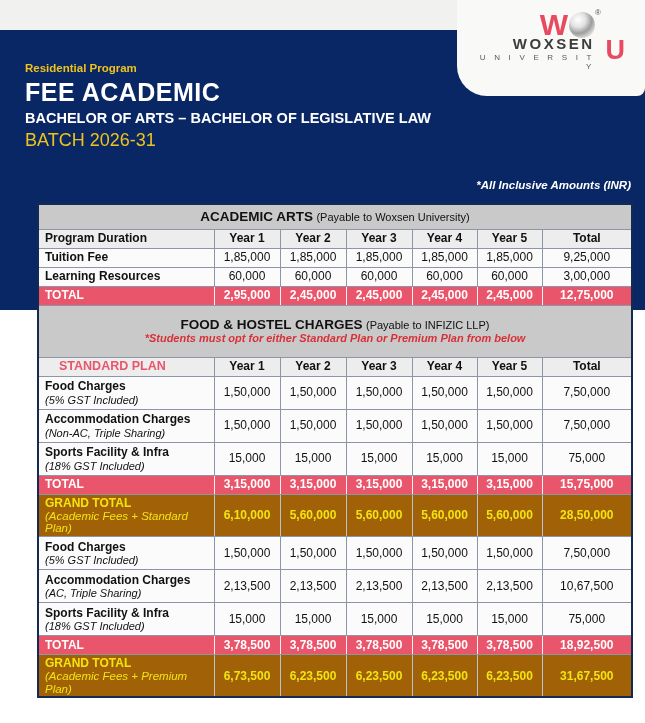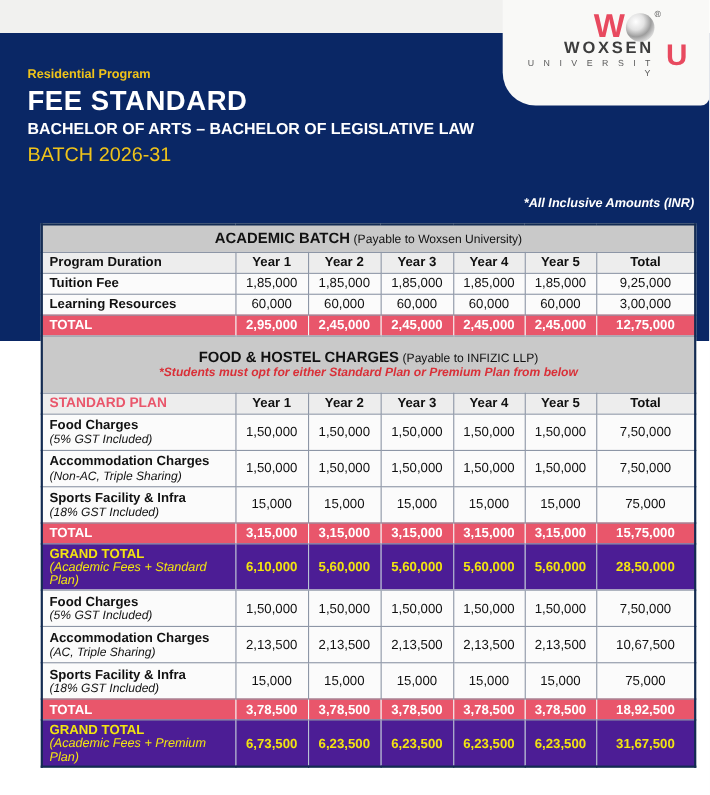--- a/index.html
+++ b/index.html
@@ -44,28 +44,28 @@
                   vertical-align:middle; padding:1px 3px; line-height:1.18; }
   td.lbl { text-align:left; padding-left:6px; font-weight:bold; }
   .sub { font-style:italic; font-weight:normal; font-size:11px; display:block; line-height:1.1; }
 
   tr.sec-head td { background:#c9c9c9; height:25px; }
   .sec-title { font-weight:bold; font-size:13.5px; }
   .sec-note { font-size:11px; }
   .red-note { display:block; color:#d93038; font-weight:bold; font-style:italic; font-size:11px; }
 
   tr.col-head td { background:#ededed; font-weight:bold; height:19px; }
-  td.plan-name { color:#e9566b; text-align:left; padding-left:6px; font-weight:bold; font-size:12.5px; }
+  td.plan-name { color:#e9566b; text-align:left; padding-left:20px; font-weight:bold; font-size:12.5px; }
 
   tr.row-1 td { height:19px; }
   tr.row-2 td { height:33px; }
 
   tr.total-row td { background:#e9566b; color:#ffffff; font-weight:bold; height:19px;
                     border-left:1px solid #f6f6f6; border-right:1px solid #f6f6f6; }
-  tr.grand-row td { background:#4c1d95; color:#f2e410; font-weight:bold; height:32px;
+  tr.grand-row td { background:#a16207; color:#f2e410; font-weight:bold; height:32px;
                     border-left:1px solid #b9c2d4; border-right:1px solid #b9c2d4; }
   tr.grand-row .sub { color:#f2e410; font-weight:normal; font-size:11.5px; }
 </style>
 </head>
 <body>
 
 <div class="page">
 
   <div class="topstrip"></div>
   <div class="navy-block"></div>
@@ -82,42 +82,42 @@
           <div class="brand-name">WOXSEN</div>
           <div class="brand-sub">U N I V E R S I T Y</div>
         </div>
         <span class="logo-u">U</span>
       </div>
     </div>
   </div>
 
   <div class="head-text">
     <div class="res-prog">Residential Program</div>
-    <div class="fee-title">FEE STANDARD</div>
+    <div class="fee-title">FEE ACADEMIC</div>
     <div class="fee-sub">BACHELOR OF ARTS – BACHELOR OF LEGISLATIVE LAW</div>
     <div class="batch">BATCH 2026-31</div>
   </div>
 
   <div class="inr-note">*All Inclusive Amounts (INR)</div>
 
   <table class="fee-table">
     <colgroup>
       <col style="width:176px">
         <col style="width:66px">
         <col style="width:66px">
         <col style="width:66px">
       <col style="width:65px">
         <col style="width:65px">
         <col style="width:90px">
     </colgroup>
 
     <tbody>
         <tr class="sec-head">
       <td colspan="7">
-        <span class="sec-title">ACADEMIC BATCH</span>
+        <span class="sec-title">ACADEMIC ARTS</span>
         <span class="sec-note">(Payable to Woxsen University)</span>
       </td>
     </tr>
     <tr class="col-head">
       <td class="lbl">Program Duration</td>
       <td>Year 1</td>
       <td>Year 2</td>
       <td>Year 3</td>
       <td>Year 4</td>
       <td>Year 5</td>

